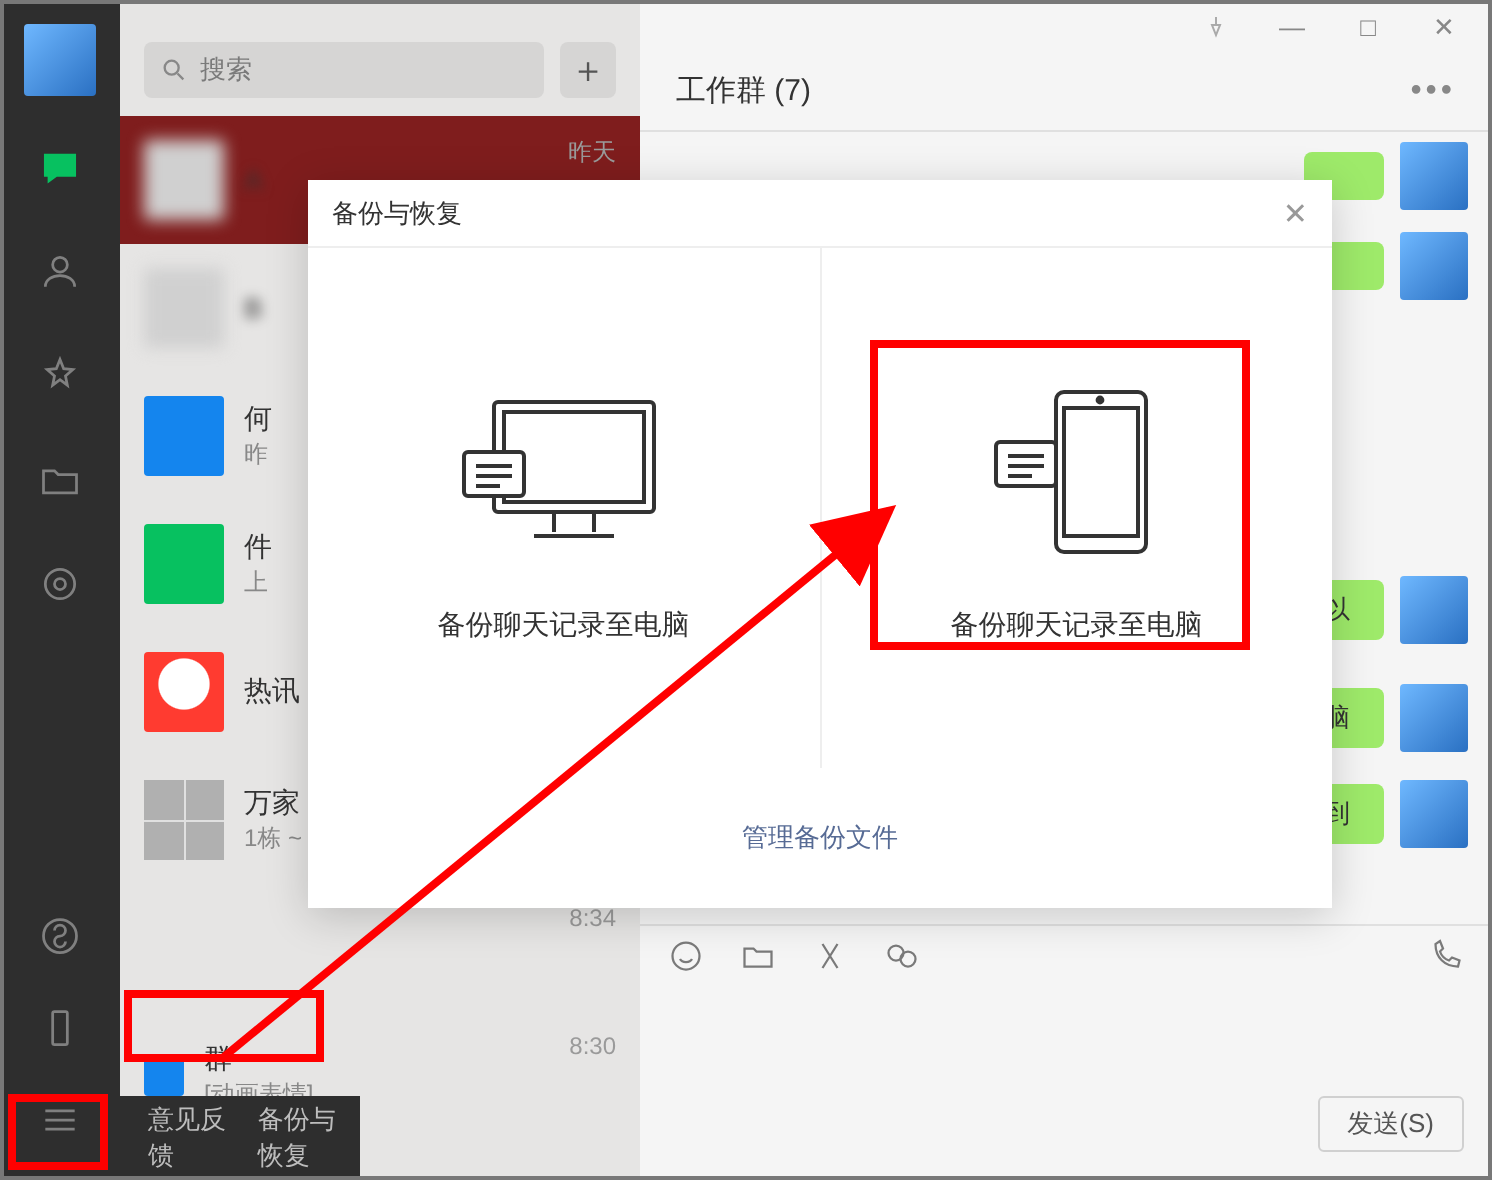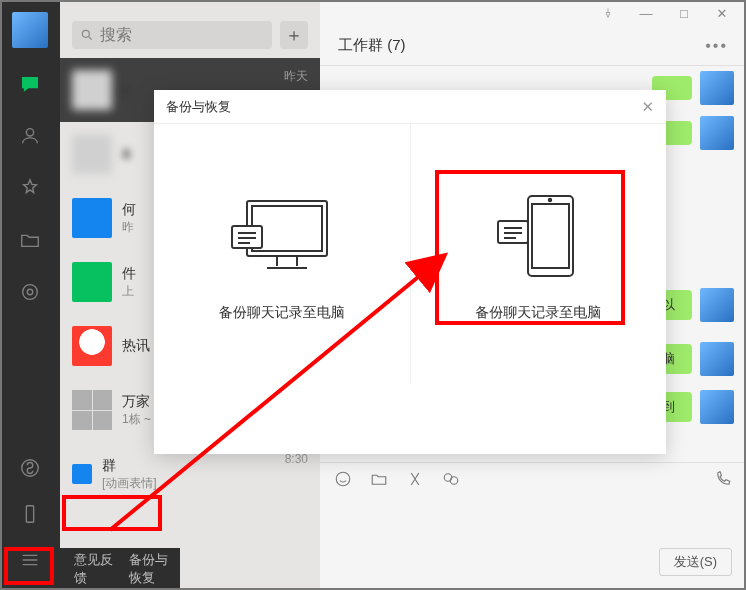--- a/index.html
+++ b/index.html
@@ -11,25 +11,25 @@
   .avatar { width: 36px; height: 36px; background: linear-gradient(135deg,#6fb8ff,#2a70c2); border-radius: 2px; }
   .rail-icons { margin-top: 24px; display: flex; flex-direction: column; gap: 28px; align-items: center; }
   .rail-icon { width: 24px; height: 24px; display: flex; align-items: center; justify-content: center; }
   .rail-icon svg { width: 22px; height: 22px; fill: none; stroke: #808080; stroke-width: 1.5; }
   .rail-icon.active svg { stroke: #07c160; fill: #07c160; }
   .rail-bottom { margin-top: auto; display: flex; flex-direction: column; gap: 22px; align-items: center; margin-bottom: 18px; }
 
   
   .chatlist { position: absolute; left: 60px; top: 0; width: 260px; height: 100%; background: #e6e5e4; display: flex; flex-direction: column; }
   .search-row { height: 58px; padding: 18px 12px 6px 12px; display: flex; gap: 8px; align-items: center; }
-  .search-box { flex: 1; background: #d6d5d4; border-radius: 4px; height: 28px; display: flex; align-items: center; padding: 0 8px; gap: 6px; color: #7a7a7a; font-size: 16px; }
+  .search-box { flex: 1; background: #d6d5d4; border-radius: 4px; height: 28px; display: flex; align-items: center; padding: 0 8px; gap: 6px; color: #7a7a7a; font-size: 13px; }
   .add-btn { width: 28px; height: 28px; background: #d6d5d4; border-radius: 4px; display: flex; align-items: center; justify-content: center; color: #555; font-size: 18px; }
   .chat-items { flex: 1; overflow: hidden; }
   .chat-item { height: 64px; display: flex; align-items: center; padding: 0 12px; gap: 10px; }
-  .chat-item.sel { background: #404040; }
+  .chat-item.sel { background: #7f1d1d; }
   .chat-av { width: 40px; height: 40px; border-radius: 2px; background: #d0d0d0; filter: blur(4px); }
   .chat-av.green { background: #07c160; filter: none; position: relative; }
   .chat-av.blue { background: #1485ee; filter: none; position: relative; }
   .chat-av.peng { background: radial-gradient(circle at 50% 40%, #fff 40%, #ff3b30 42%); filter: none; }
   .chat-av.grid { display: grid; grid-template-columns: 1fr 1fr; grid-template-rows: 1fr 1fr; gap: 1px; background: #e0e0e0; filter: none; }
   .chat-av.grid div { background: #b0b0b0; }
   .chat-body { flex: 1; min-width: 0; }
   .chat-name { font-size: 14px; color: #333; white-space: nowrap; overflow: hidden; text-overflow: ellipsis; filter: blur(3px); }
   .chat-name.clear { filter: none; color:#333; }
   .chat-sub { font-size: 12px; color: #888; white-space: nowrap; overflow: hidden; text-overflow: ellipsis; }
@@ -175,20 +175,24 @@
         <div class="chat-av grid">
           <div></div>
           <div></div>
           <div></div>
           <div></div>
         </div>
         <div class="chat-body">
           <div class="chat-name clear">万家</div>
           <div class="chat-sub">1栋 ~</div>
         </div>
+      </div>
+    <div class="chat-item">
+        <div class="chat-body"></div>
+        <div class="chat-time">8:34</div>
       </div>
     <div class="chat-item">
         <div class="chat-av blue" style="width:20px;height:20px;"></div>
         <div class="chat-body">
           <div class="chat-name clear">群</div>
           <div class="chat-sub">[动画表情]</div>
         </div>
         <div class="chat-time">8:30</div>
       </div>
   </div>
@@ -281,20 +285,23 @@
       <svg class="opt-svg" viewBox="0 0 120 100" fill="none" stroke="#333" stroke-width="2">
         <rect x="50" y="10" width="45" height="80" rx="4"></rect>
         <rect x="54" y="18" width="37" height="64" fill="#fff"></rect>
         <circle cx="72" cy="14" r="1.2" fill="#333"></circle>
         <rect x="20" y="35" width="30" height="22" rx="2" fill="#fff"></rect>
         <path d="M26 42h18M26 47h18M26 52h12"></path>
       </svg>
       <div class="opt-title">备份聊天记录至电脑</div>
     </div>
   </div>
+  <div class="modal-foot">
+    <span class="link">管理备份文件</span>
+  </div>
 </div>
 
 <div class="red-box" style="left:4px; top:547px; width:50px; height:38px;"></div>
 <div class="red-box" style="left:62px; top:495px; width:100px; height:36px;"></div>
 <div class="red-box" style="left:435px; top:170px; width:190px; height:155px;"></div>
 <svg class="arrow-svg" style="left:80px; top:170px;" width="400" height="380" viewBox="0 0 400 380">
   <defs>
       <marker id="ah" markerWidth="12" markerHeight="12" refX="9" refY="5" orient="auto">
         <path d="M0 0L10 5L0 10z" fill="#ff0000"></path>
       </marker>

